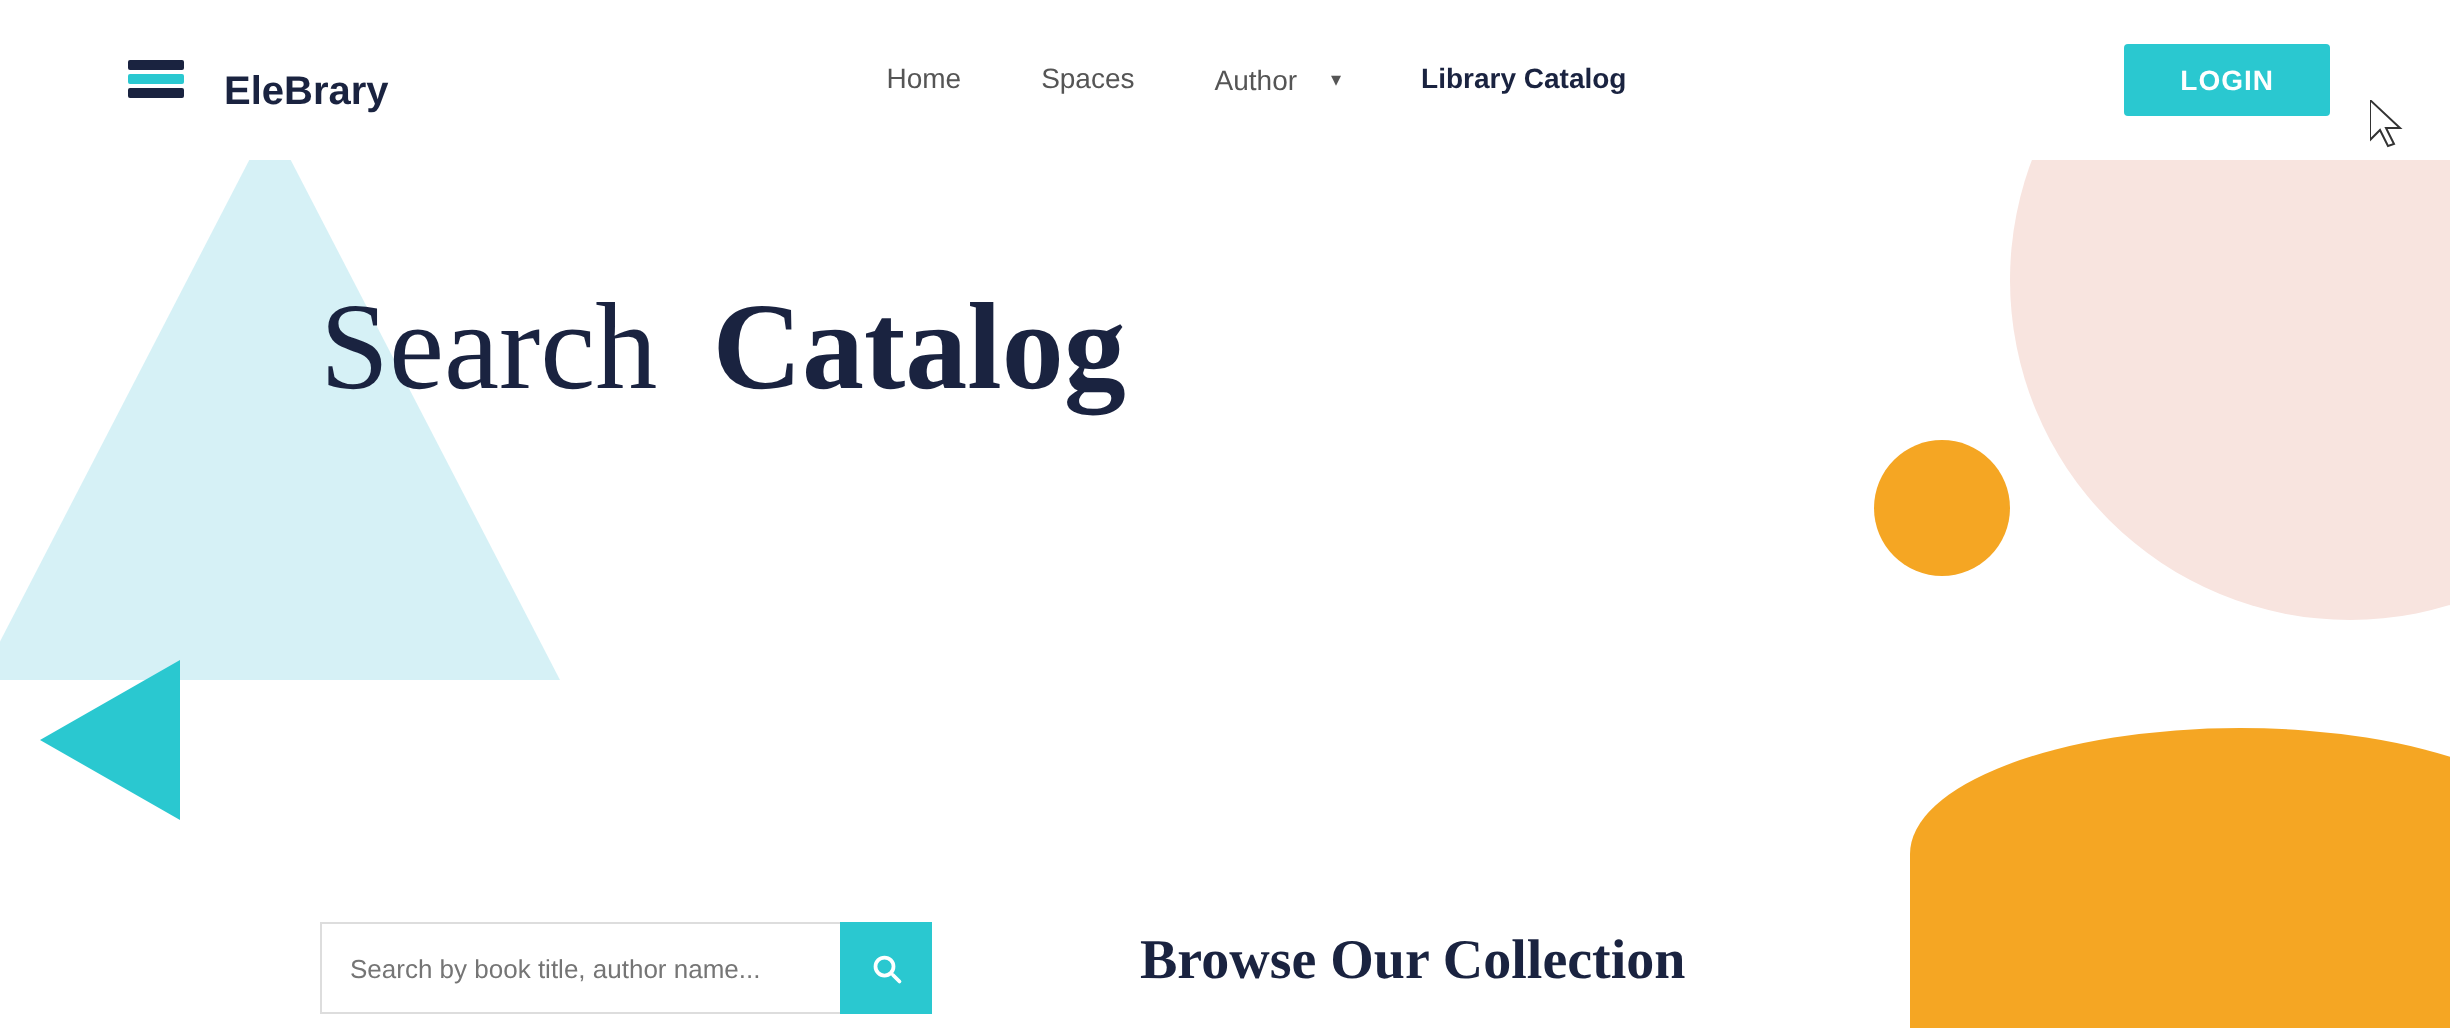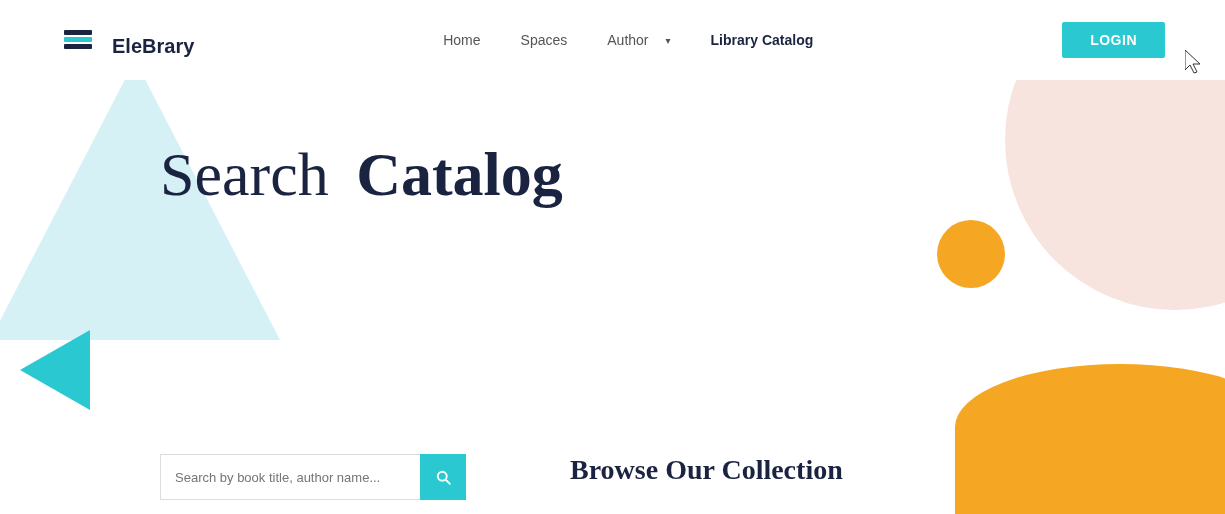--- a/index.html
+++ b/index.html
@@ -173,21 +173,21 @@
       margin-left: 12px;
     }
 
     
     .bottom-peek {
       position: absolute;
       bottom: 0;
       left: 0;
       right: 0;
       display: flex;
-      align-items: flex-start;
+      align-items: center;
       padding: 0 160px;
       z-index: 5;
       height: 60px;
     }
 
     .search-bar-peek {
       display: flex;
       align-items: center;
       height: 46px;
       overflow: hidden;

